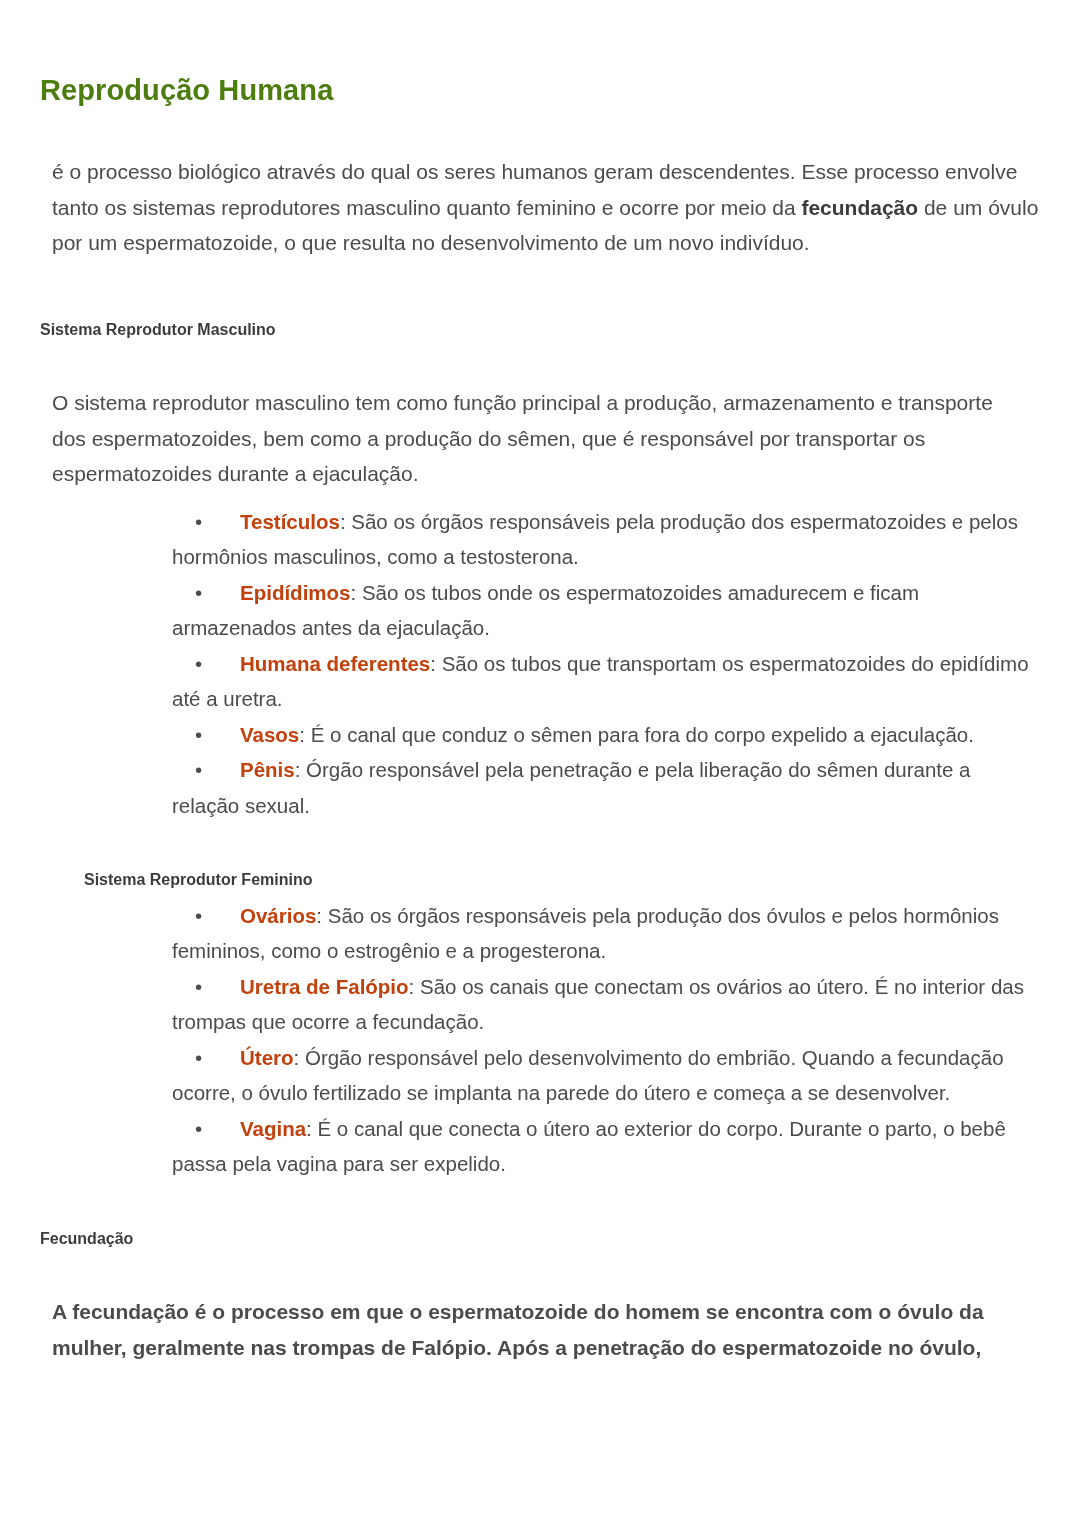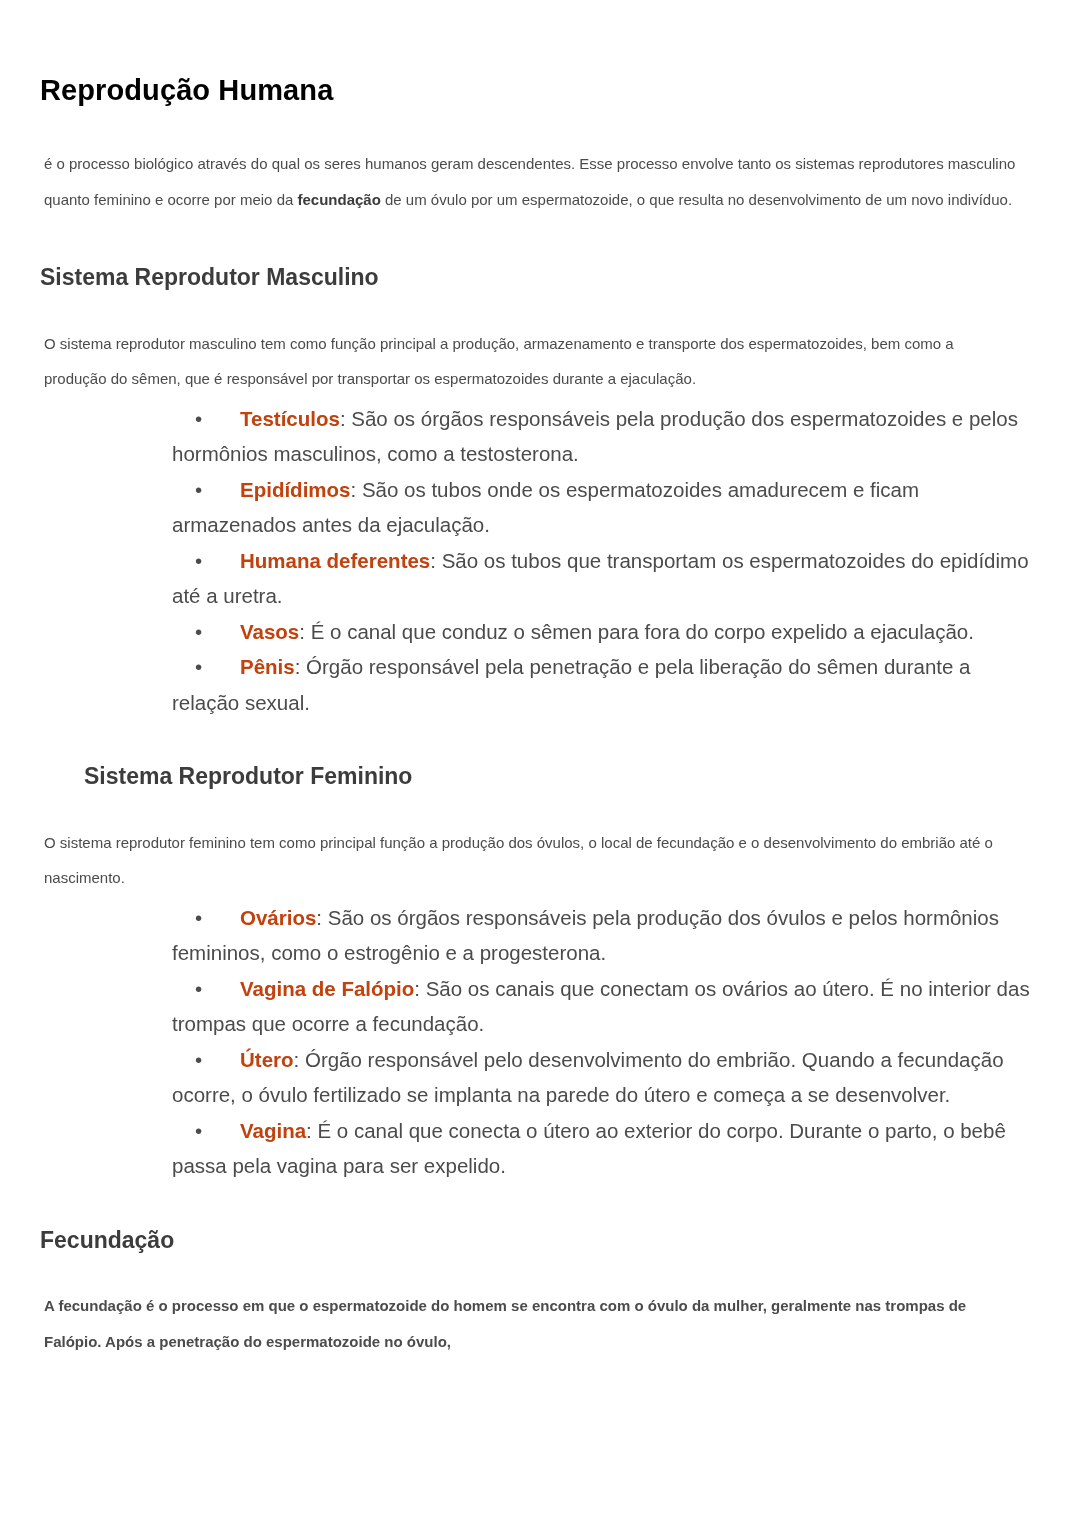--- a/index.html
+++ b/index.html
@@ -24,52 +24,52 @@
   }
   .doc {
     position: absolute;
     left: 40px;
     top: 0;
     width: 1000px;
   }
 
   
   .doc-title {
-    color: #000000;
+    color: #4d7c0f;
     font-size: 29px;
     font-weight: bold;
     letter-spacing: 0.1px;
     margin: 0;
     padding-top: 72px;
     line-height: 1.25;
   }
 
   
   .para {
     color: #4b4b4b;
-    font-size: 15px;
+    font-size: 21px;
     line-height: 35.5px;
-    margin: 4px;
+    margin: 12px;
     text-align: left;
     font-weight: normal;
   }
   .para b, .para strong {
     color: #3b3b3b;
     font-weight: bold;
   }
 
   .intro-para {
     padding-top: 34px;
     width: 992px;
   }
 
   
   .section-heading {
     color: #3c3c3c;
-    font-size: 23px;
+    font-size: 16px;
     font-weight: bold;
     line-height: 35.5px;
     margin: 0;
   }
   .sh-masc   { padding-top: 39px; }
   .sh-fem    { padding-top: 39px; margin-left: 44px; }
   .sh-fec    { padding-top: 39px; }
 
   .section-para {
     padding-top: 26px;
@@ -123,24 +123,23 @@
     <p class="para section-para">O sistema reprodutor masculino tem como função principal a produção, armazenamento e transporte dos espermatozoides, bem como a produção do sêmen, que é responsável por transportar os espermatozoides durante a ejaculação.</p>
     <ul class="bullet-list">
       <li class="bullet-item"><span class="bullet-dot">•</span><span class="lead-pad"></span><span class="bullet-term">Testículos</span><span>: São os órgãos responsáveis pela produção dos espermatozoides e pelos hormônios masculinos, como a testosterona.</span></li>
       <li class="bullet-item"><span class="bullet-dot">•</span><span class="lead-pad"></span><span class="bullet-term">Epidídimos</span><span>: São os tubos onde os espermatozoides amadurecem e ficam armazenados antes da ejaculação.</span></li>
       <li class="bullet-item"><span class="bullet-dot">•</span><span class="lead-pad"></span><span class="bullet-term">Humana deferentes</span><span>: São os tubos que transportam os espermatozoides do epidídimo até a uretra.</span></li>
       <li class="bullet-item"><span class="bullet-dot">•</span><span class="lead-pad"></span><span class="bullet-term">Vasos</span><span>: É o canal que conduz o sêmen para fora do corpo expelido a ejaculação.</span></li>
       <li class="bullet-item"><span class="bullet-dot">•</span><span class="lead-pad"></span><span class="bullet-term">Pênis</span><span>: Órgão responsável pela penetração e pela liberação do sêmen durante a relação sexual.</span></li>
     </ul>
 
     <h2 class="section-heading sh-fem">Sistema Reprodutor Feminino</h2>
-    <p class="para section-para w-fem">O sistema reprodutor feminino tem como principal função a produção dos óvulos, o local de fecundação e o desenvolvimento do embrião até o nascimento.</p>
     <ul class="bullet-list">
       <li class="bullet-item"><span class="bullet-dot">•</span><span class="lead-pad"></span><span class="bullet-term">Ovários</span><span>: São os órgãos responsáveis pela produção dos óvulos e pelos hormônios femininos, como o estrogênio e a progesterona.</span></li>
-      <li class="bullet-item"><span class="bullet-dot">•</span><span class="lead-pad"></span><span class="bullet-term">Vagina de Falópio</span><span>: São os canais que conectam os ovários ao útero. É no interior das trompas que ocorre a fecundação.</span></li>
+      <li class="bullet-item"><span class="bullet-dot">•</span><span class="lead-pad"></span><span class="bullet-term">Uretra de Falópio</span><span>: São os canais que conectam os ovários ao útero. É no interior das trompas que ocorre a fecundação.</span></li>
       <li class="bullet-item"><span class="bullet-dot">•</span><span class="lead-pad"></span><span class="bullet-term">Útero</span><span>: Órgão responsável pelo desenvolvimento do embrião. Quando a fecundação ocorre, o óvulo fertilizado se implanta na parede do útero e começa a se desenvolver.</span></li>
       <li class="bullet-item"><span class="bullet-dot">•</span><span class="lead-pad"></span><span class="bullet-term">Vagina</span><span>: É o canal que conecta o útero ao exterior do corpo. Durante o parto, o bebê passa pela vagina para ser expelido.</span></li>
     </ul>
 
     <h2 class="section-heading sh-fec">Fecundação</h2>
     <p class="para section-para w-fec">A fecundação é o processo em que o espermatozoide do homem se encontra com o óvulo da mulher, geralmente nas trompas de Falópio. Após a penetração do espermatozoide no óvulo,</p>
 
   </article>
 </div>
 

